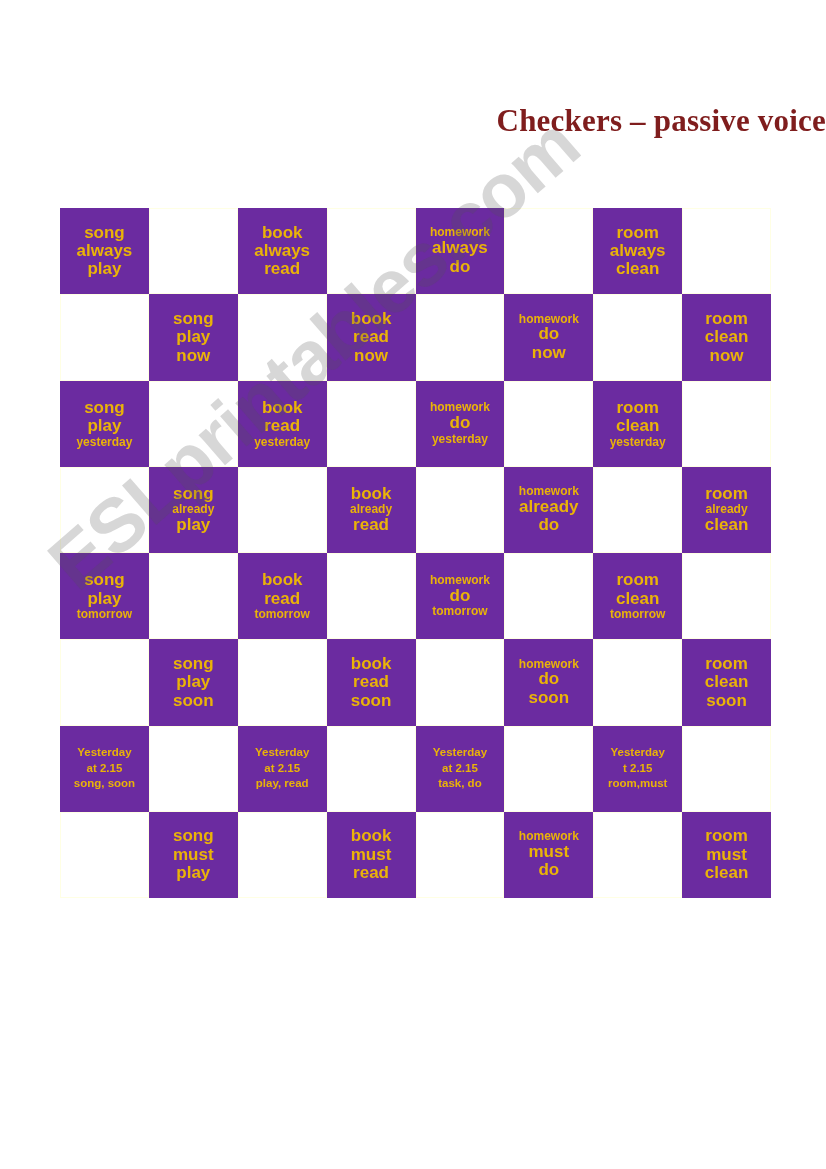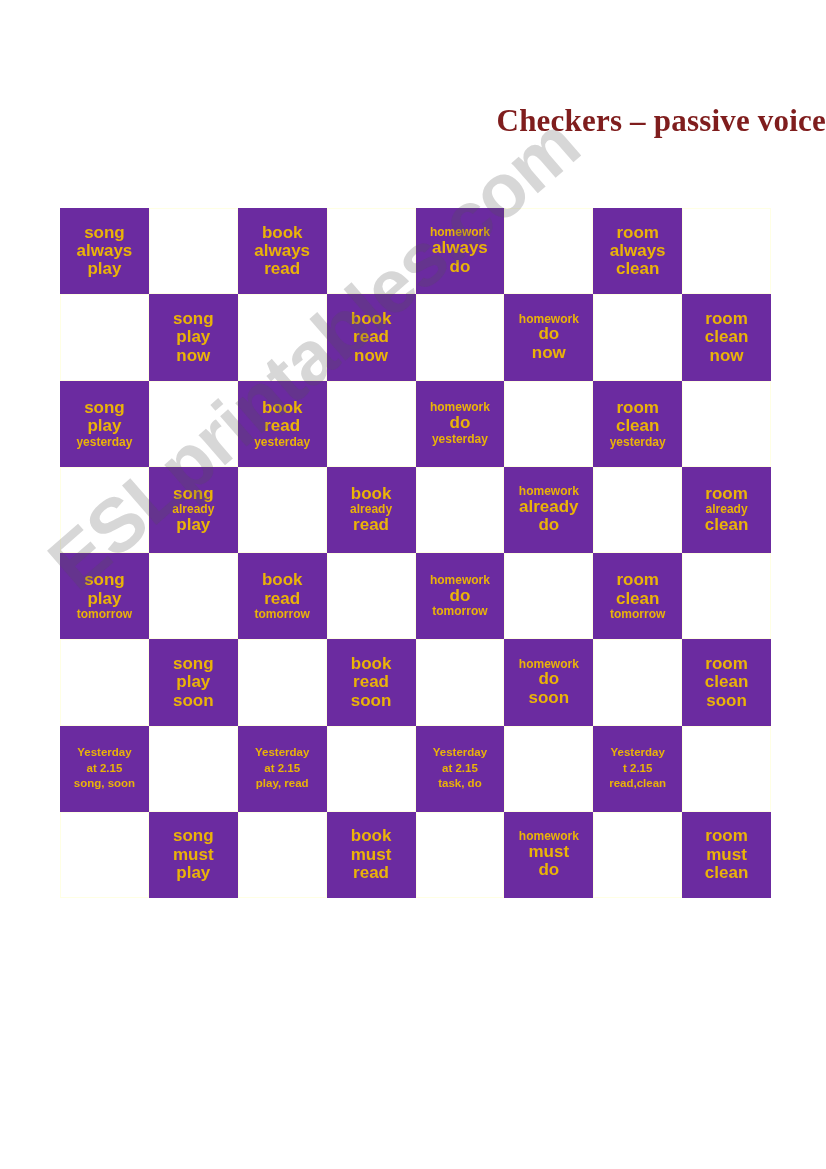--- a/index.html
+++ b/index.html
@@ -278,21 +278,21 @@
       <div class="cell light"></div>
       <div class="cell dark r7">
         <span class="ln tiny">Yesterday</span>
         <span class="ln tiny">at 2.15</span>
         <span class="ln tiny">task, do</span>
       </div>
       <div class="cell light"></div>
       <div class="cell dark r7">
         <span class="ln tiny">Yesterday</span>
         <span class="ln tiny">t 2.15</span>
-        <span class="ln tiny">read,clean</span>
+        <span class="ln tiny">room,must</span>
       </div>
       <div class="cell light"></div>
       <div class="cell light"></div>
       <div class="cell dark">
         <span class="ln big">song</span>
         <span class="ln big">must</span>
         <span class="ln big">play</span>
       </div>
       <div class="cell light"></div>
       <div class="cell dark">

